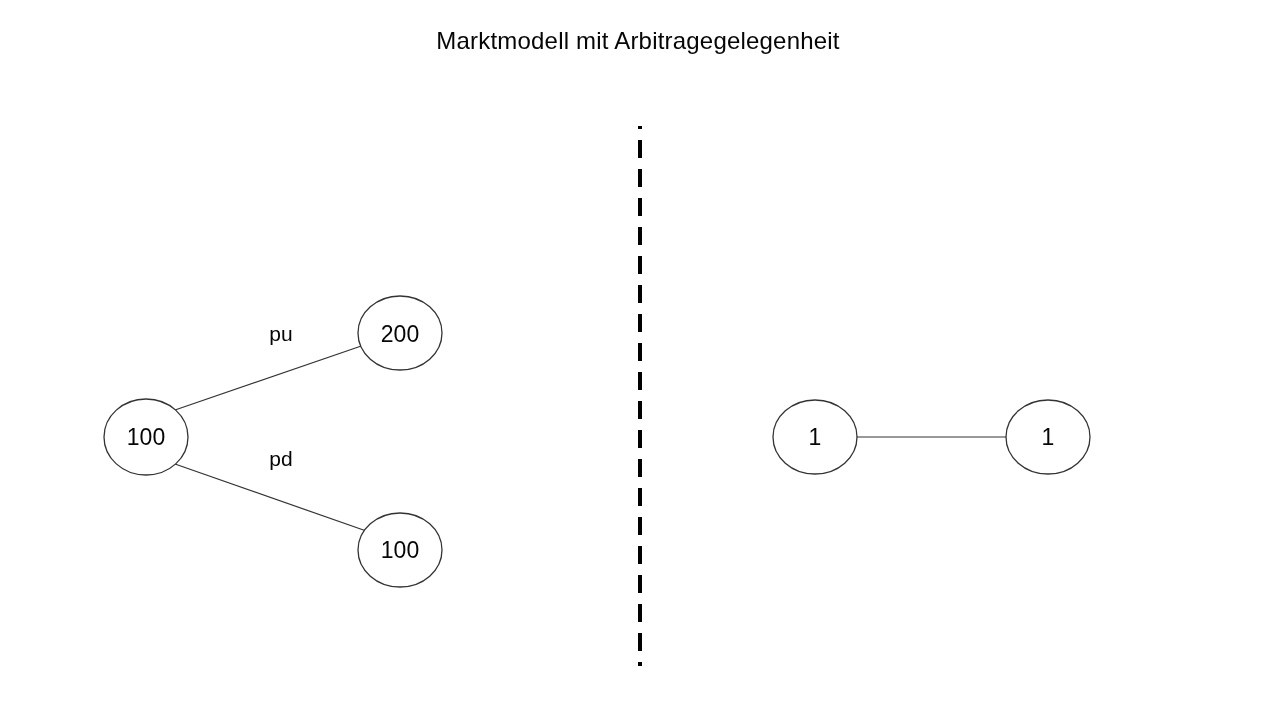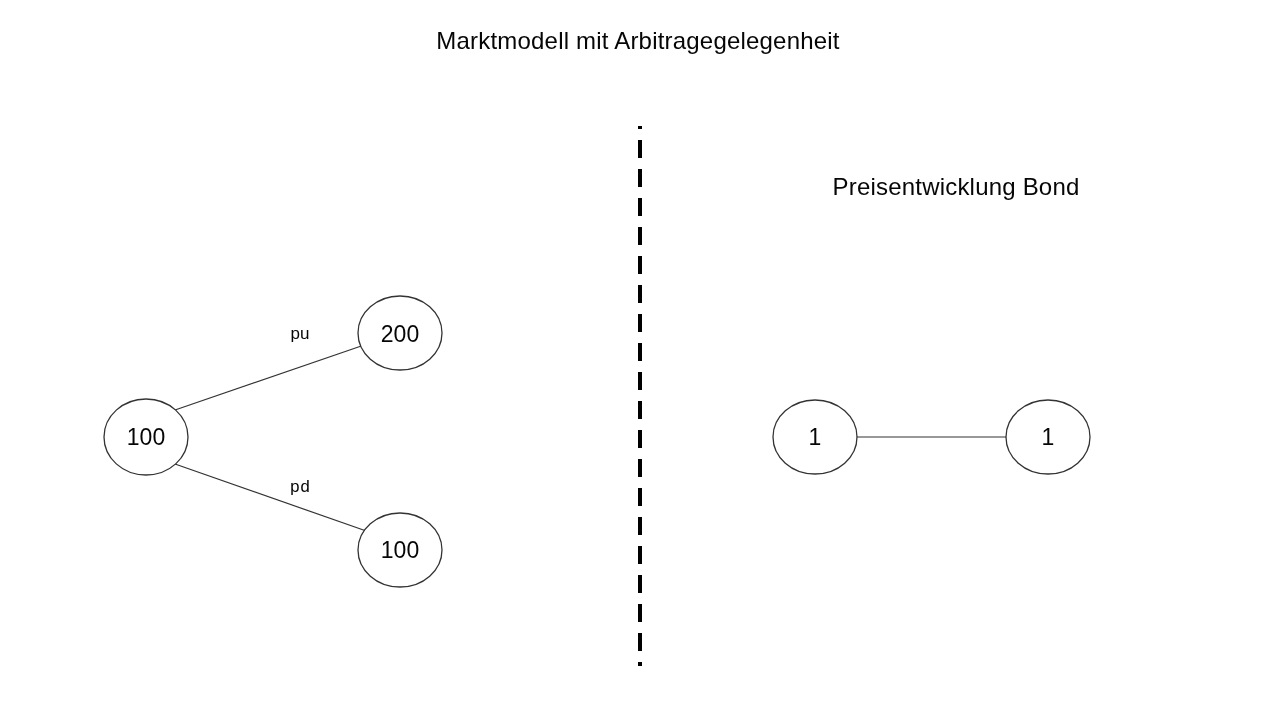--- a/index.html
+++ b/index.html
@@ -37,25 +37,24 @@
   .heading-bond  { left: 956px; top: 187px; }
   .node-label {
     font-size: 23px;
   }
   .node-stock-root { left: 146px; top: 437px; }
   .node-stock-up   { left: 400px; top: 334px; text-align: right; }
   .node-stock-down { left: 400px; top: 550px; }
   .node-bond-start { left: 815px; top: 437px; }
   .node-bond-end   { left: 1048px; top: 437px; }
   .edge-label {
-    font-size: 17px;
-    margin-left: 19px;
+    font-size: 21px;
   }
   .edge-label-up   { left: 281px; top: 334px; }
-  .edge-label-down { left: 281px; top: 487px; font-family: Liberation Mono, monospace; }
+  .edge-label-down { left: 281px; top: 459px; }
   .shape-ellipse {
     fill: #ffffff;
     stroke: #333333;
     stroke-width: 1.3;
   }
   .edge-line {
     stroke: #333333;
     stroke-width: 1.2;
   }
   .divider-line {
@@ -81,21 +80,20 @@
     <ellipse class="shape-ellipse" cx="146" cy="437" rx="42" ry="38"></ellipse>
     <ellipse class="shape-ellipse" cx="400" cy="333" rx="42" ry="37"></ellipse>
     <ellipse class="shape-ellipse" cx="400" cy="550" rx="42" ry="37"></ellipse>
     <ellipse class="shape-ellipse" cx="815" cy="437" rx="42" ry="37"></ellipse>
     <ellipse class="shape-ellipse" cx="1048" cy="437" rx="42" ry="37"></ellipse>
   </svg>
 
   <div class="txt title">Marktmodell mit Arbitragegelegenheit</div>
 
 
-  <div class="txt section-heading heading-bond">Preisentwicklung Bond</div>
 
   <div class="txt node-label node-stock-root">100</div>
 
   <div class="txt node-label node-stock-up">200</div>
 
   <div class="txt node-label node-stock-down">100</div>
 
   <div class="txt edge-label edge-label-up">pu</div>
 
   <div class="txt edge-label edge-label-down">pd</div>

